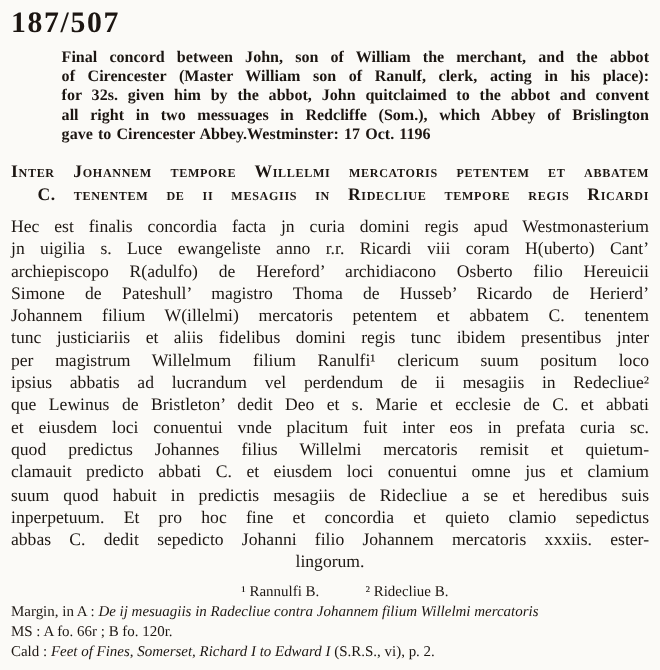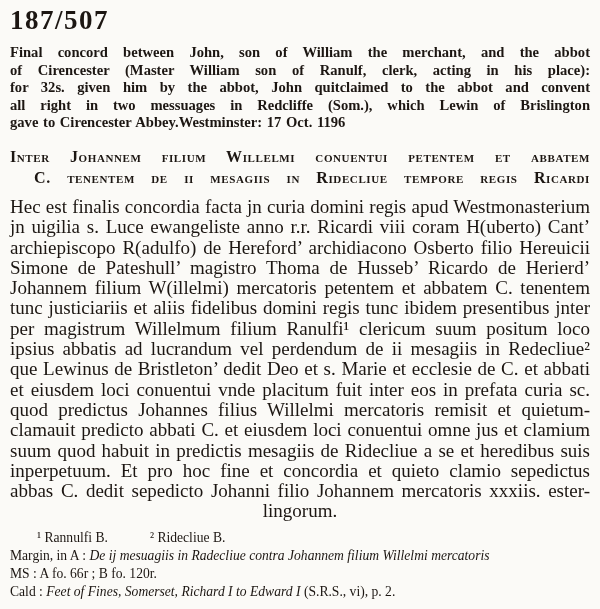--- a/index.html
+++ b/index.html
@@ -29,79 +29,81 @@
   .jline {
     text-align: justify;
     text-align-last: justify;
   }
   .summary {
     font-weight: bold;
     font-size: 14.6px;
     line-height: 17.6px;
     margin-bottom: 14px;
     word-spacing: 1px;
+    margin-left: 46px;
   }
   .summary-last {
     display: flex;
     justify-content: flex-start;
   }
   .latin-heading {
     margin-bottom: 9px;
   }
   .caps {
     font-variant: small-caps;
     font-size: 16px;
     line-height: 21px;
     letter-spacing: 0.6px;
     font-weight: 600;
   }
   .caps-indent {
     padding-left: 24px;
   }
   .lat {
-    font-size: 19px;
+    font-size: 16px;
     line-height: 20.3px;
   }
   .lat-last {
     text-align: center;
   }
   .footnotes {
     margin-top: 7px;
     font-size: 13.6px;
     line-height: 18.2px;
   }
   .fnline {
     padding-left: 27px;
+    text-align: center;
   }
   .fn-gap {
     margin-left: 42px;
   }
   .apparatus i {
   }
 </style>
 </head>
 <body>
 
 <div class="page">
 
   <h1 class="pagenum">187/507</h1>
 
   <div class="summary">
     <div class="jline">Final concord between John, son of William the merchant, and the abbot</div>
     <div class="jline">of Cirencester (Master William son of Ranulf, clerk, acting in his place):</div>
     <div class="jline">for 32s. given him by the abbot, John quitclaimed to the abbot and convent</div>
-    <div class="jline">all right in two messuages in Redcliffe (Som.), which Lewin of Brislington</div>
+    <div class="jline">all right in two messuages in Redcliffe (Som.), which Abbey of Brislington</div>
     <div class="summary-last">
       <span>gave to Cirencester Abbey.</span>
       <span>Westminster: 17 Oct. 1196</span>
     </div>
   </div>
 
   <div class="latin-heading">
-    <div class="jline caps">Inter Johannem filium Willelmi conuentui petentem et abbatem</div>
+    <div class="jline caps">Inter Johannem tempore Willelmi mercatoris petentem et abbatem</div>
     <div class="jline caps caps-indent">C. tenentem de ii mesagiis in Ridecliue tempore regis Ricardi</div>
   </div>
 
   <div class="latin-body">
     <div class="jline lat">Hec est finalis concordia facta jn curia domini regis apud Westmonasterium</div>
     <div class="jline lat">jn uigilia s. Luce ewangeliste anno r.r. Ricardi viii coram H(uberto) Cant’</div>
     <div class="jline lat">archiepiscopo R(adulfo) de Hereford’ archidiacono Osberto filio Hereuicii</div>
     <div class="jline lat">Simone de Pateshull’ magistro Thoma de Husseb’ Ricardo de Herierd’</div>
     <div class="jline lat">Johannem filium W(illelmi) mercatoris petentem et abbatem C. tenentem</div>
     <div class="jline lat">tunc justiciariis et aliis fidelibus domini regis tunc ibidem presentibus jnter</div>

